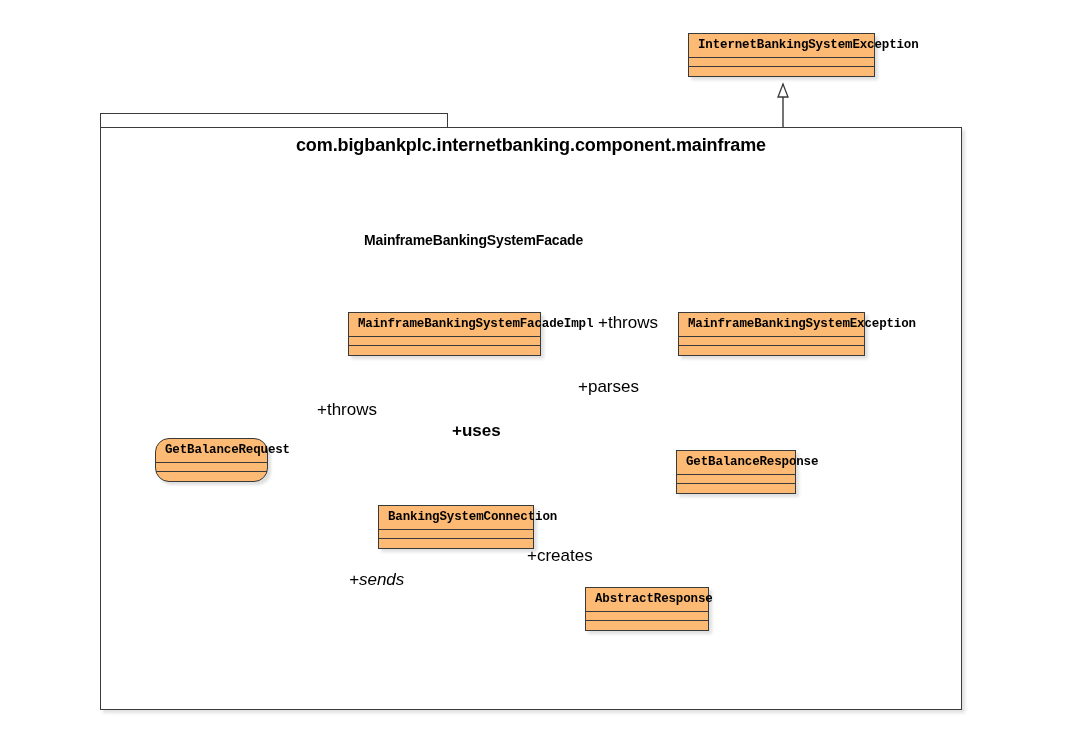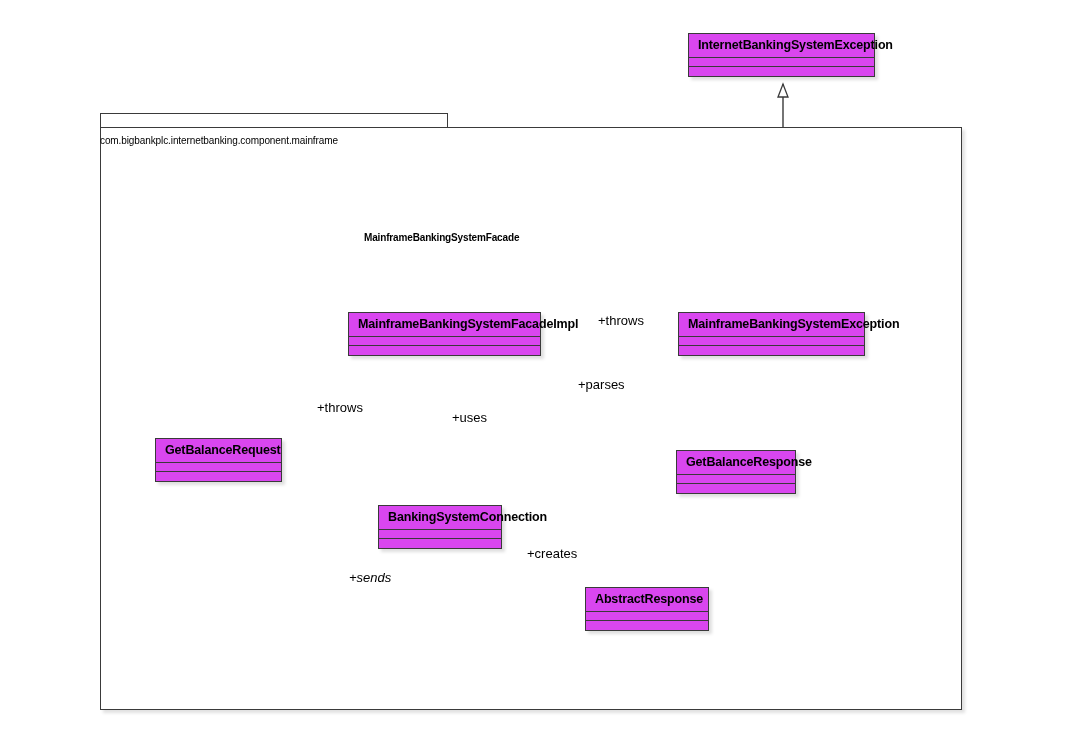--- a/index.html
+++ b/index.html
@@ -50,34 +50,35 @@
     background: #ffffff;
     border: 1.4px solid #3a3a3a;
     box-sizing: border-box;
     box-shadow: 3px 3px 3px rgba(0,0,0,0.12);
   }
   .pkg-title {
     position: absolute;
     left: 100px;
     top: 135px;
     width: 862px;
-    text-align: left;
-    font-size: 10px;
-    font-weight: normal;
+    text-align: center;
+    font-size: 18px;
+    font-weight: bold;
     letter-spacing: -0.1px;
     white-space: nowrap;
   }
   
   .cls {
     position: absolute;
-    background: #d946ef;
+    background: #fdba74;
     border: 1.4px solid #3a3a3a;
     box-sizing: border-box;
     box-shadow: 3px 3px 3px rgba(0,0,0,0.13);
     z-index: 5;
+    font-family: Liberation Mono, monospace;
   }
   .cls .name {
     display: block;
     text-align: center;
     font-size: 12.5px;
     font-weight: bold;
     letter-spacing: -0.15px;
     padding: 4px 9px 5px 9px;
     white-space: nowrap;
     border-bottom: 1.4px solid #3a3a3a;
@@ -91,30 +92,30 @@
     box-sizing: border-box;
   }
   .cls .ops {
     display: block;
     height: 9px;
     box-sizing: border-box;
   }
   
   .iface-label {
     position: absolute;
-    font-size: 10px;
+    font-size: 14px;
     font-weight: bold;
     letter-spacing: -0.15px;
     white-space: nowrap;
     z-index: 6;
   }
   
   .edge-label {
     position: absolute;
-    font-size: 13px;
+    font-size: 17px;
     font-weight: normal;
     color: #000;
     white-space: nowrap;
     z-index: 6;
     background: transparent;
   }
 </style>
 </head>
 <body>
 
@@ -169,45 +170,45 @@
     <span class="attrs"></span>
     <span class="ops"></span>
   </div>
 
   <div class="cls" style="left:678px; top:312px; width:187px;">
     <span class="name">MainframeBankingSystemException</span>
     <span class="attrs"></span>
     <span class="ops"></span>
   </div>
 
-  <div class="cls" style="left:155px; top:438px; width:127px;">
+  <div class="cls" style="left:155px; top:438px; width:113px;border-radius:14px;">
     <span class="name">GetBalanceRequest</span>
     <span class="attrs"></span>
     <span class="ops"></span>
   </div>
 
   <div class="cls" style="left:676px; top:438px; width:120px;margin-top:12px;">
     <span class="name">GetBalanceResponse</span>
     <span class="attrs"></span>
     <span class="ops"></span>
   </div>
 
-  <div class="cls" style="left:378px; top:505px; width:124px;">
+  <div class="cls" style="left:378px; top:505px; width:156px;">
     <span class="name">BankingSystemConnection</span>
     <span class="attrs"></span>
     <span class="ops"></span>
   </div>
 
 
   <div class="cls" style="left:585px; top:587px; width:124px;">
     <span class="name">AbstractResponse</span>
     <span class="attrs"></span>
     <span class="ops"></span>
   </div>
 
   <div class="edge-label" style="left:598px; top:313px;">+throws</div>
   <div class="edge-label" style="left:317px; top:400px;">+throws</div>
-  <div class="edge-label" style="left:452px; top:410px;">+uses</div>
+  <div class="edge-label" style="left:452px; top:421px;font-weight:bold;">+uses</div>
   <div class="edge-label" style="left:578px; top:377px;">+parses</div>
   <div class="edge-label" style="left:349px; top:570px;font-style:italic;">+sends</div>
   <div class="edge-label" style="left:527px; top:546px;">+creates</div>
 
 </div>
 
 </body></html>

